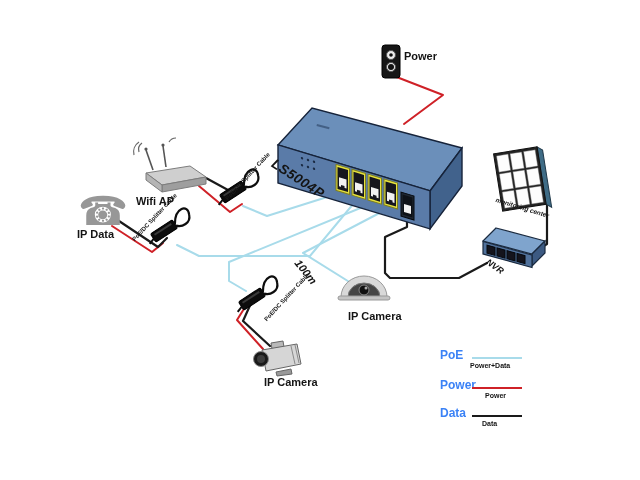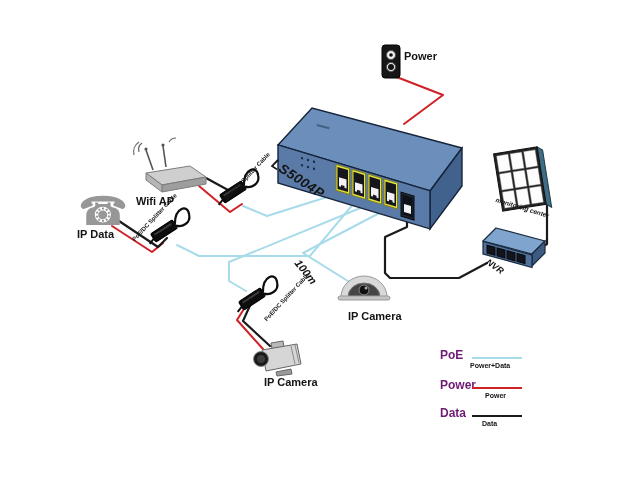--- a/index.html
+++ b/index.html
@@ -9,21 +9,21 @@
   .lbl{position:absolute;font:bold 11px "Liberation Sans",sans-serif;color:#141414;white-space:nowrap;}
   .lbl.it{font-style:italic;}
   .rot{transform-origin:0 0;}
   .model{font-size:13.5px;letter-spacing:.5px;transform:rotate(33deg);}
   .dist{font-size:11px;font-style:italic;transform:rotate(52deg);}
   .splitter-txt{font-size:6px;font-weight:bold;color:#1a1a1a;transform:rotate(-47deg);}
   .mon{font-size:6.5px;font-style:italic;transform:rotate(17deg);}
   .nvr{font-size:9px;font-style:italic;transform:rotate(35deg);}
   .phone-glyph{position:absolute;left:78px;top:188px;font:40px "DejaVu Sans",sans-serif;color:#979797;}
   .legend{position:absolute;left:440px;top:345px;width:120px;}
-  .legend .big{position:absolute;left:0;font:bold 12px "Liberation Sans",sans-serif;color:#701a75;}
+  .legend .big{position:absolute;left:0;font:bold 12px "Liberation Sans",sans-serif;color:#3b82f6;}
   .legend .line{position:absolute;left:32px;width:50px;height:2px;}
   .legend .sub{position:absolute;font:bold 7px "Liberation Sans",sans-serif;color:#141414;}
   .c-poe{background:#a8dbea;}
   .c-power{background:#cf2127;}
   .c-data{background:#1a1a1a;}
 </style>
 </head>
 <body>
 
 <div id="stage">

